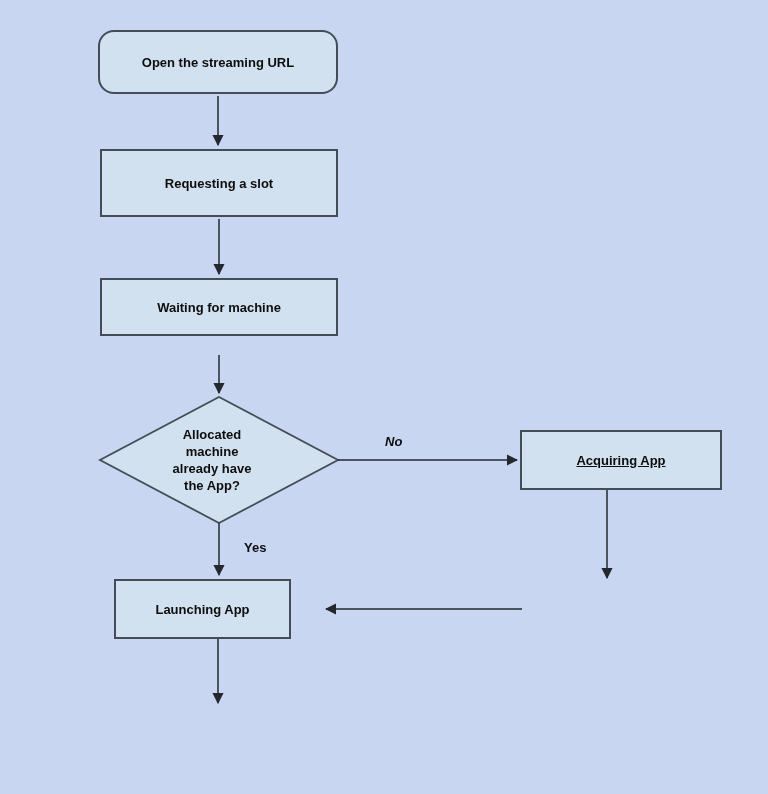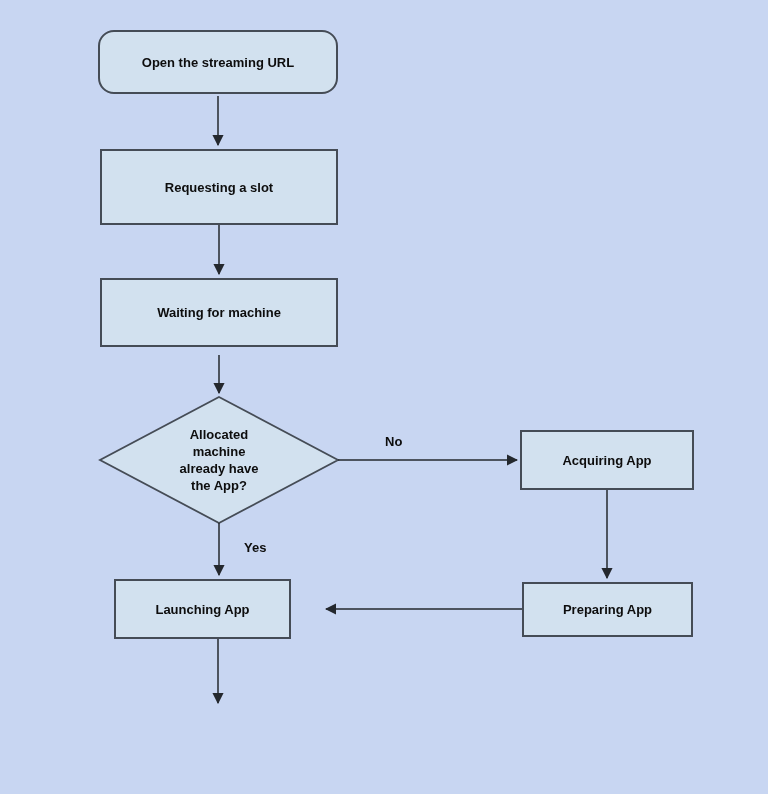--- a/index.html
+++ b/index.html
@@ -49,21 +49,21 @@
     font-size: 13px;
     font-weight: bold;
     color: var(--text);
     line-height: 17px;
     padding: 2px 8px;
   }
   .node.rounded { border-radius: 16px; }
   .node.rounded-sm { border-radius: 14px; }
   .diamond-label {
     position: absolute;
-    left: 100px;
+    left: 93px;
     top: 397px;
     width: 238px;
     height: 126px;
     display: flex;
     align-items: center;
     justify-content: center;
     text-align: center;
     font-size: 13px;
     font-weight: bold;
     color: var(--text);
@@ -99,42 +99,39 @@
     <line class="edge" x1="219" y1="523" x2="219" y2="575" marker-end="url(#arrow)"></line>
     <line class="edge" x1="607" y1="490" x2="607" y2="578" marker-end="url(#arrow)"></line>
     <line class="edge" x1="522" y1="609" x2="326" y2="609" marker-end="url(#arrow)"></line>
     <line class="edge" x1="218" y1="639" x2="218" y2="703" marker-end="url(#arrow)"></line>
   </svg>
 
   <div class="node rounded" style="left:98px; top:30px; width:240px; height:64px;">
     <span>Open the streaming URL</span>
   </div>
 
-  <div class="node" style="left:100px; top:149px; width:238px; height:76px;">
+  <div class="node" style="left:100px; top:149px; width:238px; height:68px;">
     <span>Requesting a slot</span>
   </div>
 
-  <div class="node" style="left:100px; top:278px; width:238px; height:69px;">
+  <div class="node" style="left:100px; top:278px; width:238px; height:58px;">
     <span>Waiting for machine</span>
   </div>
 
   <div class="diamond-label">Allocated
 machine
 already have
 the App?</div>
 
-  <div class="node" style="left:520px; top:430px; width:174px; height:60px;">
+  <div class="node" style="left:520px; top:430px; width:202px; height:60px;text-decoration:underline;">
     <span>Acquiring App</span>
   </div>
 
-  <div class="node" style="left:522px; top:582px; width:171px; height:55px;">
-    <span>Preparing App</span>
-  </div>
 
   <div class="node" style="left:114px; top:579px; width:177px; height:60px;">
     <span>Launching App</span>
   </div>
 
 
-  <div class="edge-label" style="left:385px; top:434px;">No</div>
+  <div class="edge-label" style="left:385px; top:434px;font-style:italic;">No</div>
   <div class="edge-label" style="left:244px; top:540px;">Yes</div>
 
 </div>
 
 </body></html>

